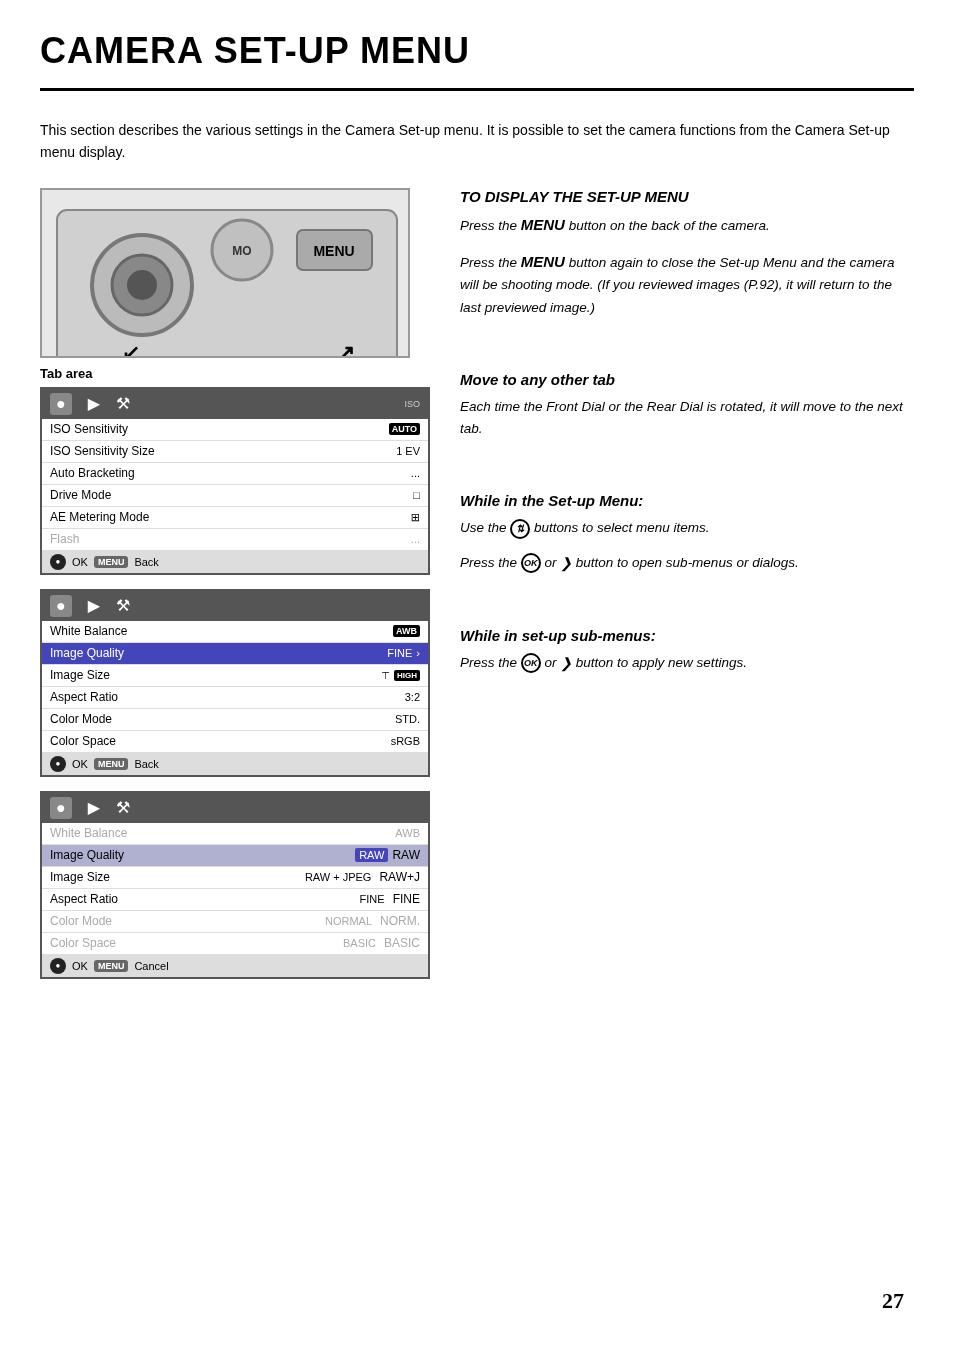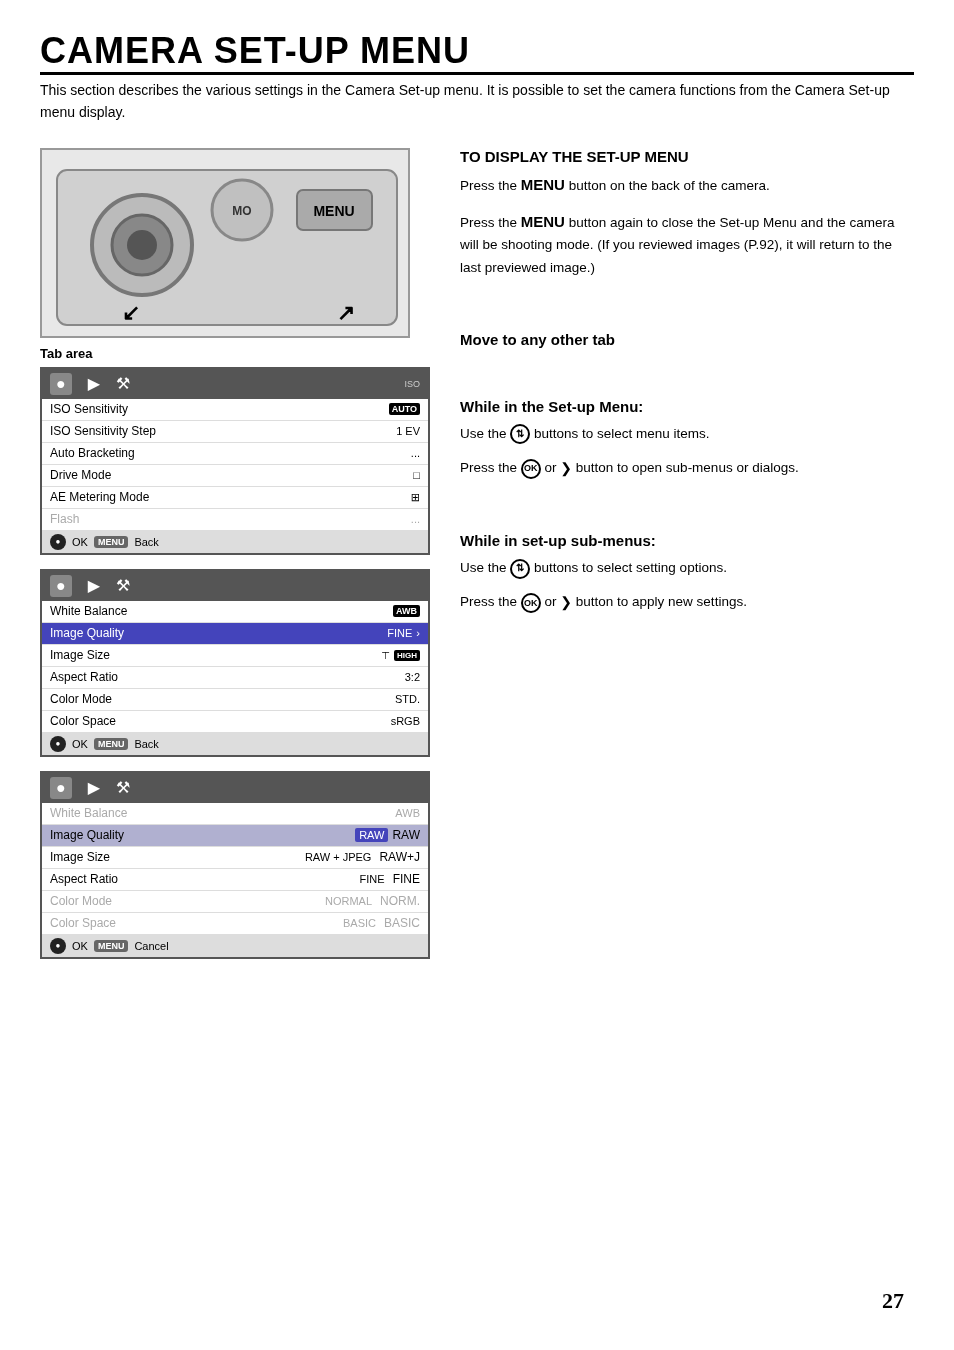--- a/index.html
+++ b/index.html
@@ -11,22 +11,22 @@
       width: 954px;
       min-height: 1350px;
       padding: 30px 40px;
     }
 
     h1.page-title {
       font-size: 36px;
       font-weight: 900;
       letter-spacing: 1px;
       border-bottom: 3px solid #000;
-      padding-bottom: 0;
-      margin-bottom: 4px;
+      padding-bottom: 16px;
+      margin-bottom: 28px;
     }
 
     .intro-text {
       font-size: 14px;
       line-height: 1.6;
       margin-bottom: 24px;
     }
 
     .two-col {
       display: flex;
@@ -34,27 +34,28 @@
       margin-bottom: 16px;
     }
 
     .left-col {
       width: 390px;
       flex-shrink: 0;
     }
 
     .right-col {
       flex: 1;
+      font-style: italic;
     }
 
     
     .camera-img-box {
       border: 2px solid #999;
       width: 370px;
-      height: 190px;
+      height: 170px;
       position: relative;
       margin-bottom: 8px;
       overflow: hidden;
       background: #e8e8e8;
     }
 
     .tab-area-label {
       font-weight: bold;
       font-size: 13px;
       margin-bottom: 6px;
@@ -290,21 +291,21 @@
         <span style="margin-left:auto; font-size:9px; color:#ccc;text-align:center;">ISO</span>
       </div>
 
       <div class="menu-row">
         <span class="row-label fine-text">ISO Sensitivity</span>
         <span class="row-value">
             <span class="tag-badge">AUTO</span>
           </span>
       </div>
       <div class="menu-row">
-        <span class="row-label">ISO Sensitivity Step</span>
+        <span class="row-label">ISO Sensitivity Size</span>
         <span class="row-value">1 EV</span>
       </div>
       <div class="menu-row">
         <span class="row-label">Auto Bracketing</span>
         <span class="row-value">...</span>
       </div>
       <div class="menu-row">
         <span class="row-label">Drive Mode</span>
         <span class="row-value">□</span>
       </div>
@@ -436,38 +437,38 @@
     <div class="section-body">
       Press the <span class="bold-mono">MENU</span> button on the back of the camera.
     </div>
     <div class="section-body">
       Press the <span class="bold-mono">MENU</span> button again to close the Set-up Menu and the camera will be shooting mode. (If you reviewed images (P.92), it will return to the last previewed image.)
     </div>
 
     <div class="section-divider" style="height:24px;"></div>
 
     <div class="section-title">Move to any other tab</div>
+    <div class="section-body">
+      Each time the Front Dial or the Rear Dial is rotated, it will move to the next tab.
+    </div>
 
     <div class="section-divider" style="height:24px;"></div>
 
     <div class="section-title">While in the Set-up Menu:</div>
     <div class="section-body">
       Use the <span class="icon-circle">⇅</span> buttons to select menu items.
     </div>
     <div class="section-body">
       Press the <span class="icon-circle" style="font-size:9px;">OK</span> or <span class="icon-arrows">❯</span> button to open sub-menus or dialogs.
     </div>
 
     <div class="section-divider" style="height:24px;"></div>
 
     <div class="section-title">While in set-up sub-menus:</div>
     <div class="section-body">
-      Use the <span class="icon-circle">⇅</span> buttons to select setting options.
-    </div>
-    <div class="section-body">
       Press the <span class="icon-circle" style="font-size:9px;">OK</span> or <span class="icon-arrows">❯</span> button to apply new settings.
     </div>
 
   </div>
 
 </div>
 
 <div class="page-number">27</div>
 
 </body></html>

